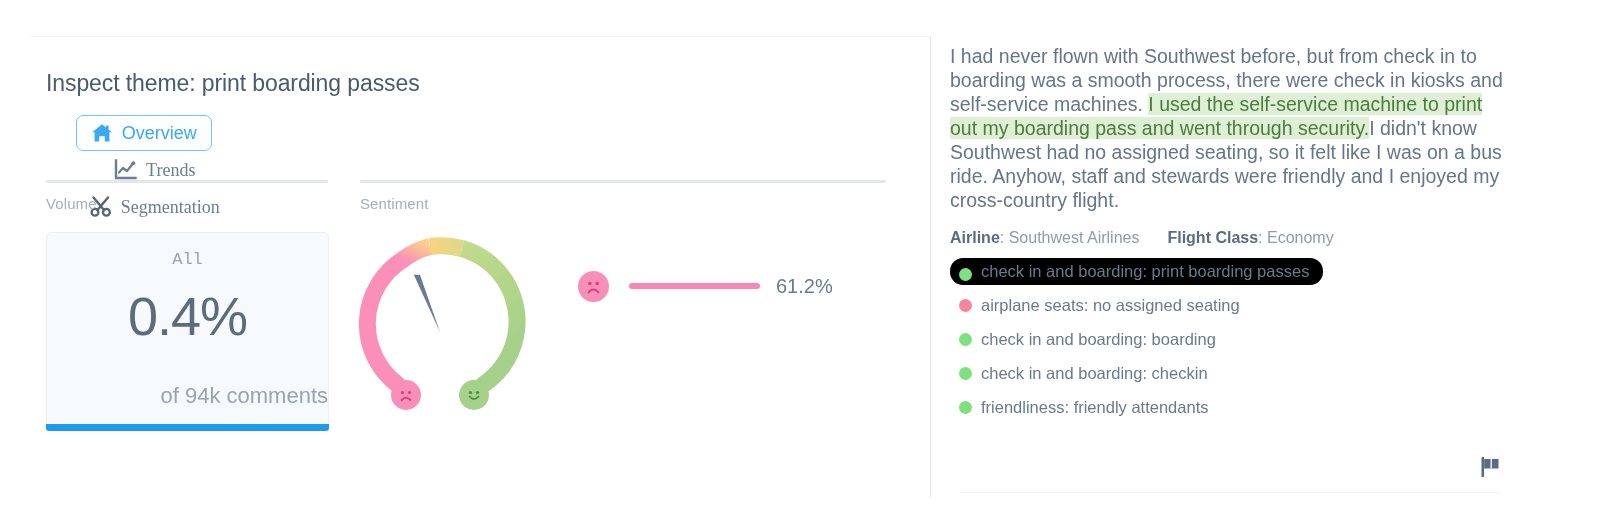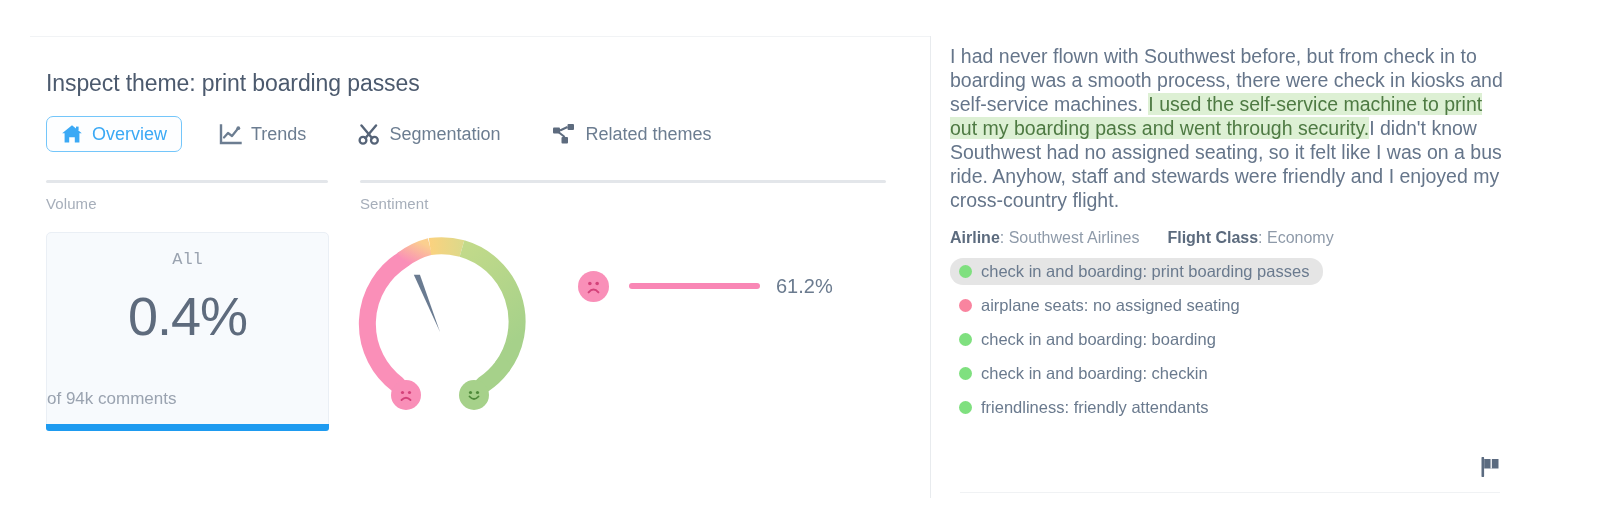--- a/index.html
+++ b/index.html
@@ -39,41 +39,42 @@
     white-space: nowrap;
   }
 
   
   #tabbar {
     position: absolute;
     left: 46px; top: 115px;
     display: flex;
     align-items: center;
     gap: 0px;
+    flex-direction: column;
   }
   .tab {
     display: flex;
     align-items: center;
     gap: 9px;
     padding: 7px 14px;
     font-size: 18px;
     color: #6c7d91;
     border: 1.5px solid transparent;
     border-radius: 7px;
     background: transparent;
     cursor: pointer;
     white-space: nowrap;
     line-height: 1;
   }
   .tab.active {
     color: #3ba9f5;
     border-color: #74c6fa;
     background: #fdfeff;
   }
-  .tab + .tab { margin-left: 22px; }
+  .tab + .tab { margin-left: 22px; font-family: Liberation Serif, serif; }
   .tab .ticon { display: flex; align-items: center; }
 
   
   .sect-rule {
     position: absolute;
     height: 3px;
     background: #e3e6ea;
     border-radius: 2px;
   }
   #rule-volume { left: 46px; top: 180px; width: 282px; }
@@ -110,22 +111,22 @@
     top: 52px; left: 0; right: 0;
     text-align: center;
     font-size: 54px;
     font-weight: 300;
     color: #5e6b7d;
     letter-spacing: -1px;
   }
   #volume-sub {
     position: absolute;
     bottom: 17px; left: 0; right: 0;
-    text-align: left;
-    font-size: 17px;
+    text-align: right;
+    font-size: 22px;
     color: #9aa3b0;
   }
   #volume-bar {
     position: absolute;
     left: 46px; top: 424px;
     width: 283px; height: 7px;
     background: #1e9bf0;
     border-radius: 0 0 3px 3px;
   }
 
@@ -226,21 +227,21 @@
     display: inline-flex;
     align-items: center;
     gap: 9px;
     padding: 4px 14px 4px 9px;
     border-radius: 13px;
     font-size: 16.5px;
     color: #6a7a8e;
     margin-bottom: 7px;
     white-space: nowrap;
   }
-  .theme-item.selected { background: #e5e5e5; }
+  .theme-item.selected { background: #000000; align-items: flex-end; }
   .theme-dot {
     width: 13px; height: 13px;
     border-radius: 50%;
     flex: 0 0 auto;
   }
   #theme-rows { display: flex; flex-direction: column; align-items: flex-start; }
   #flag-button {
     position: absolute;
     left: 1481px; top: 457px;
     width: 22px; height: 20px;

